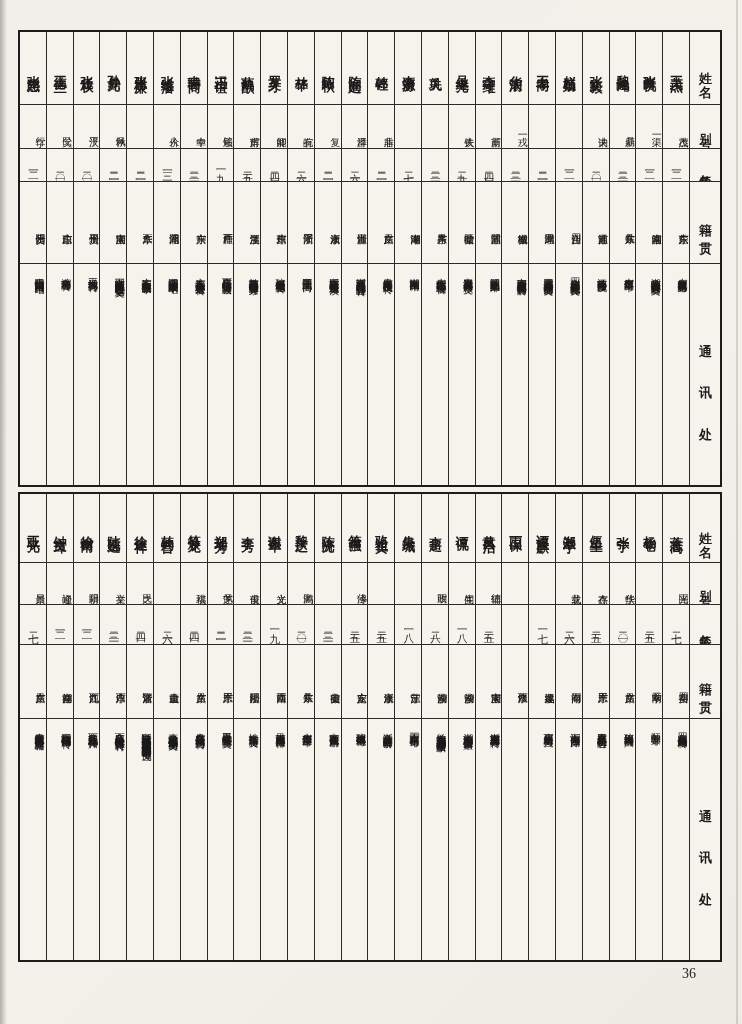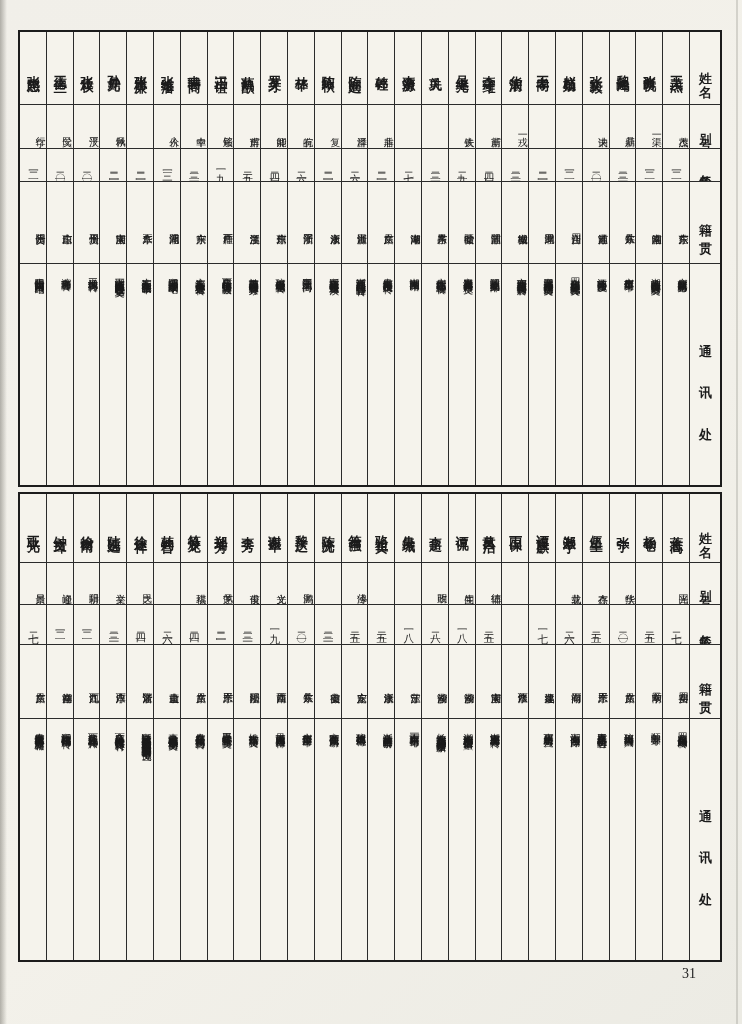--- a/index.html
+++ b/index.html
@@ -421,14 +421,14 @@
   </div>
       <div class="col person">
     <div class="cell name">王耿光</div>
     <div class="cell alias">昌景</div>
     <div class="cell age">二七</div>
     <div class="cell native">广东文昌</div>
     <div class="cell address">广东文昌便民市德昌隆号交赤塘村</div>
   </div>
     </div>
 
-  <div class="page-number">31</div>
+  <div class="page-number">36</div>
 </div>
 
 </body></html>

